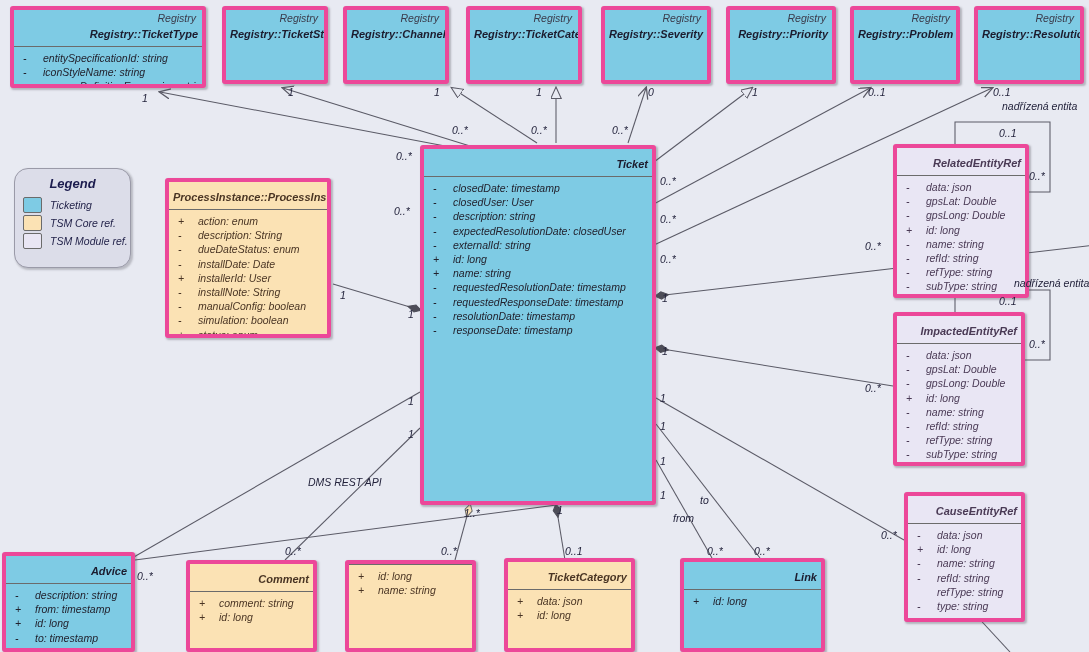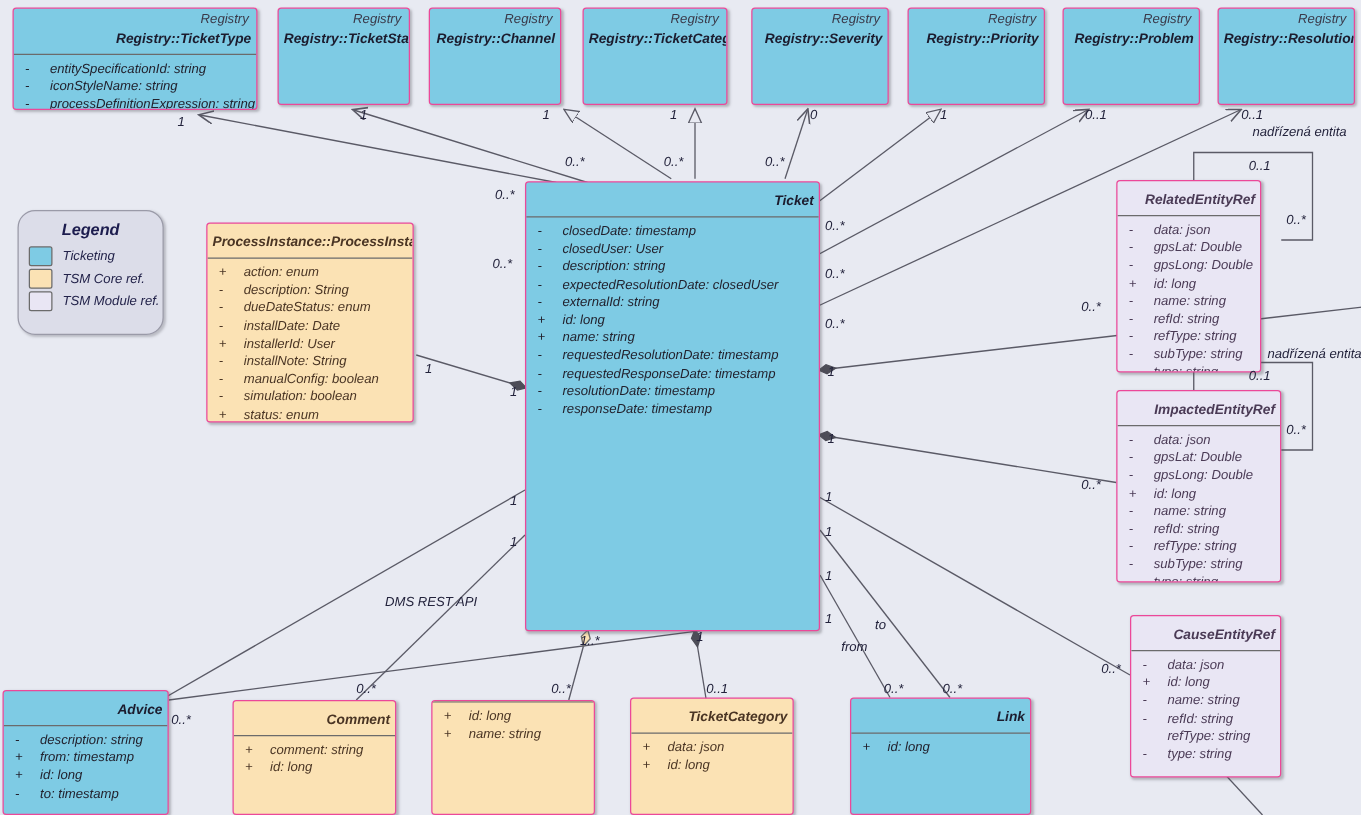--- a/index.html
+++ b/index.html
@@ -8,21 +8,21 @@
     background:#e8eaf2;
     font-family:"Liberation Sans", sans-serif;
     position:relative;
   }
   #canvas{position:absolute;inset:0;width:1089px;height:652px;}
   svg.edges{position:absolute;left:0;top:0;width:1089px;height:652px;pointer-events:none;}
 
   .uml{
     position:absolute;
     box-sizing:border-box;
-    border:1px solid #ec4899;
+    border:4px solid #ec4899;
     border-radius:3px;
     box-shadow:1.5px 1.5px 2px rgba(80,80,90,.35);
     overflow:hidden;
   }
   .uml .stereo{
     font-style:italic;font-size:10.5px;color:#3a3a4a;
     text-align:right;padding:2px 6px 0 0;line-height:12px;
   }
   .uml .title{
     font-weight:bold;font-style:italic;font-size:11px;color:#1c1c2e;
@@ -267,21 +267,21 @@
           <div class="attr">
             <span class="vis">-</span>
             <span>resolutionDate: timestamp</span>
           </div>
           <div class="attr">
             <span class="vis">-</span>
             <span>responseDate: timestamp</span>
           </div>
         </div>
       </div>
-      <div class="uml pal-module" style="left: 893px; top: 144px; width: 116px; height: 154px;">
+      <div class="uml pal-module" style="left: 893px; top: 144px; width: 136px; height: 154px;">
         <div class="title" style="padding-top: 8px;">RelatedEntityRef</div>
         <div class="sep"></div>
         <div class="attrs">
           <div class="attr">
             <span class="vis">-</span>
             <span>data: json</span>
           </div>
           <div class="attr">
             <span class="vis">-</span>
             <span>gpsLat: Double</span>

